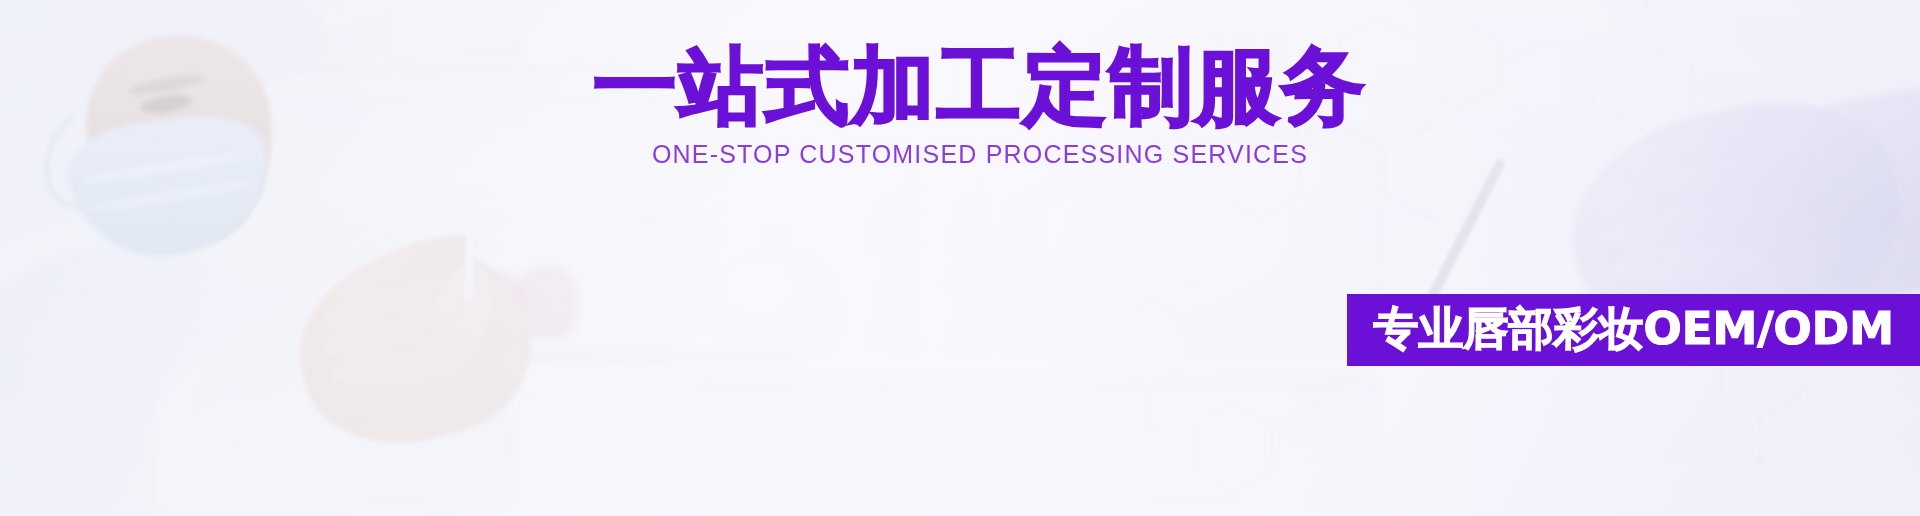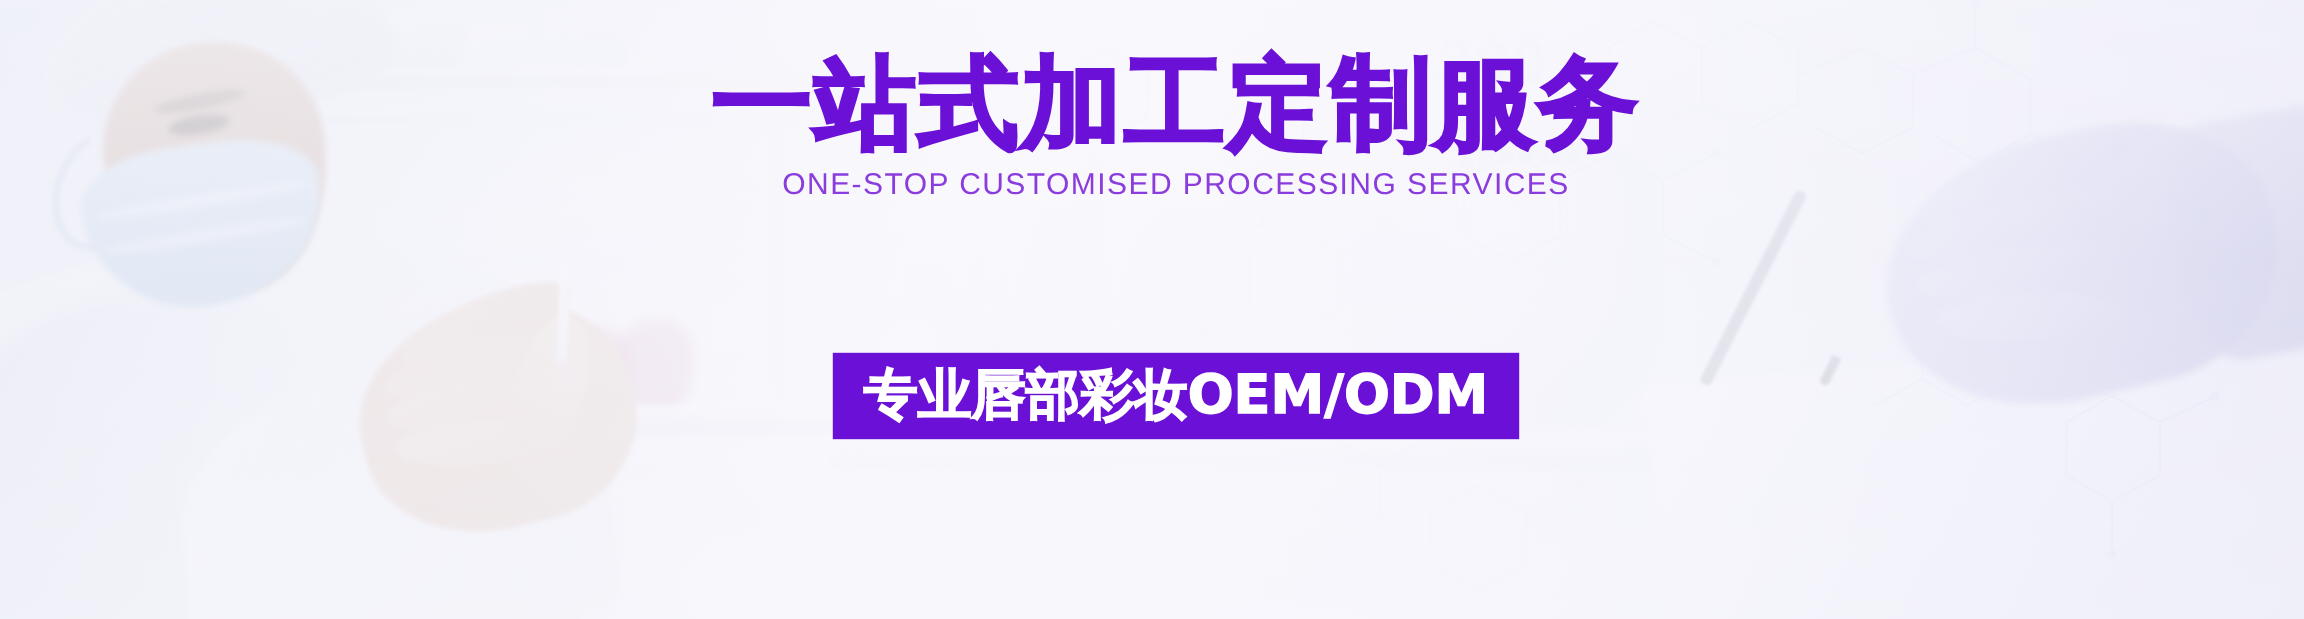--- a/index.html
+++ b/index.html
@@ -323,21 +323,21 @@
     font-weight:400;
     font-size:43px;
     letter-spacing:1px;
     color:#16161a;
     white-space:nowrap;
     padding-left:40px;
   }
 
   #badge-row{
     position:absolute;left:0;right:0;top:294px;
-    display:flex;justify-content:center;
+    display:flex;justify-content:flex-end;
     padding-left:40px;
   }
   #badge{
     background:#6b10d6;
     color:#ffffff;
     font-family:"DejaVu Sans","Liberation Sans",sans-serif;
     font-weight:700;
     font-size:45px;
     line-height:52px;
     letter-spacing:0px;

